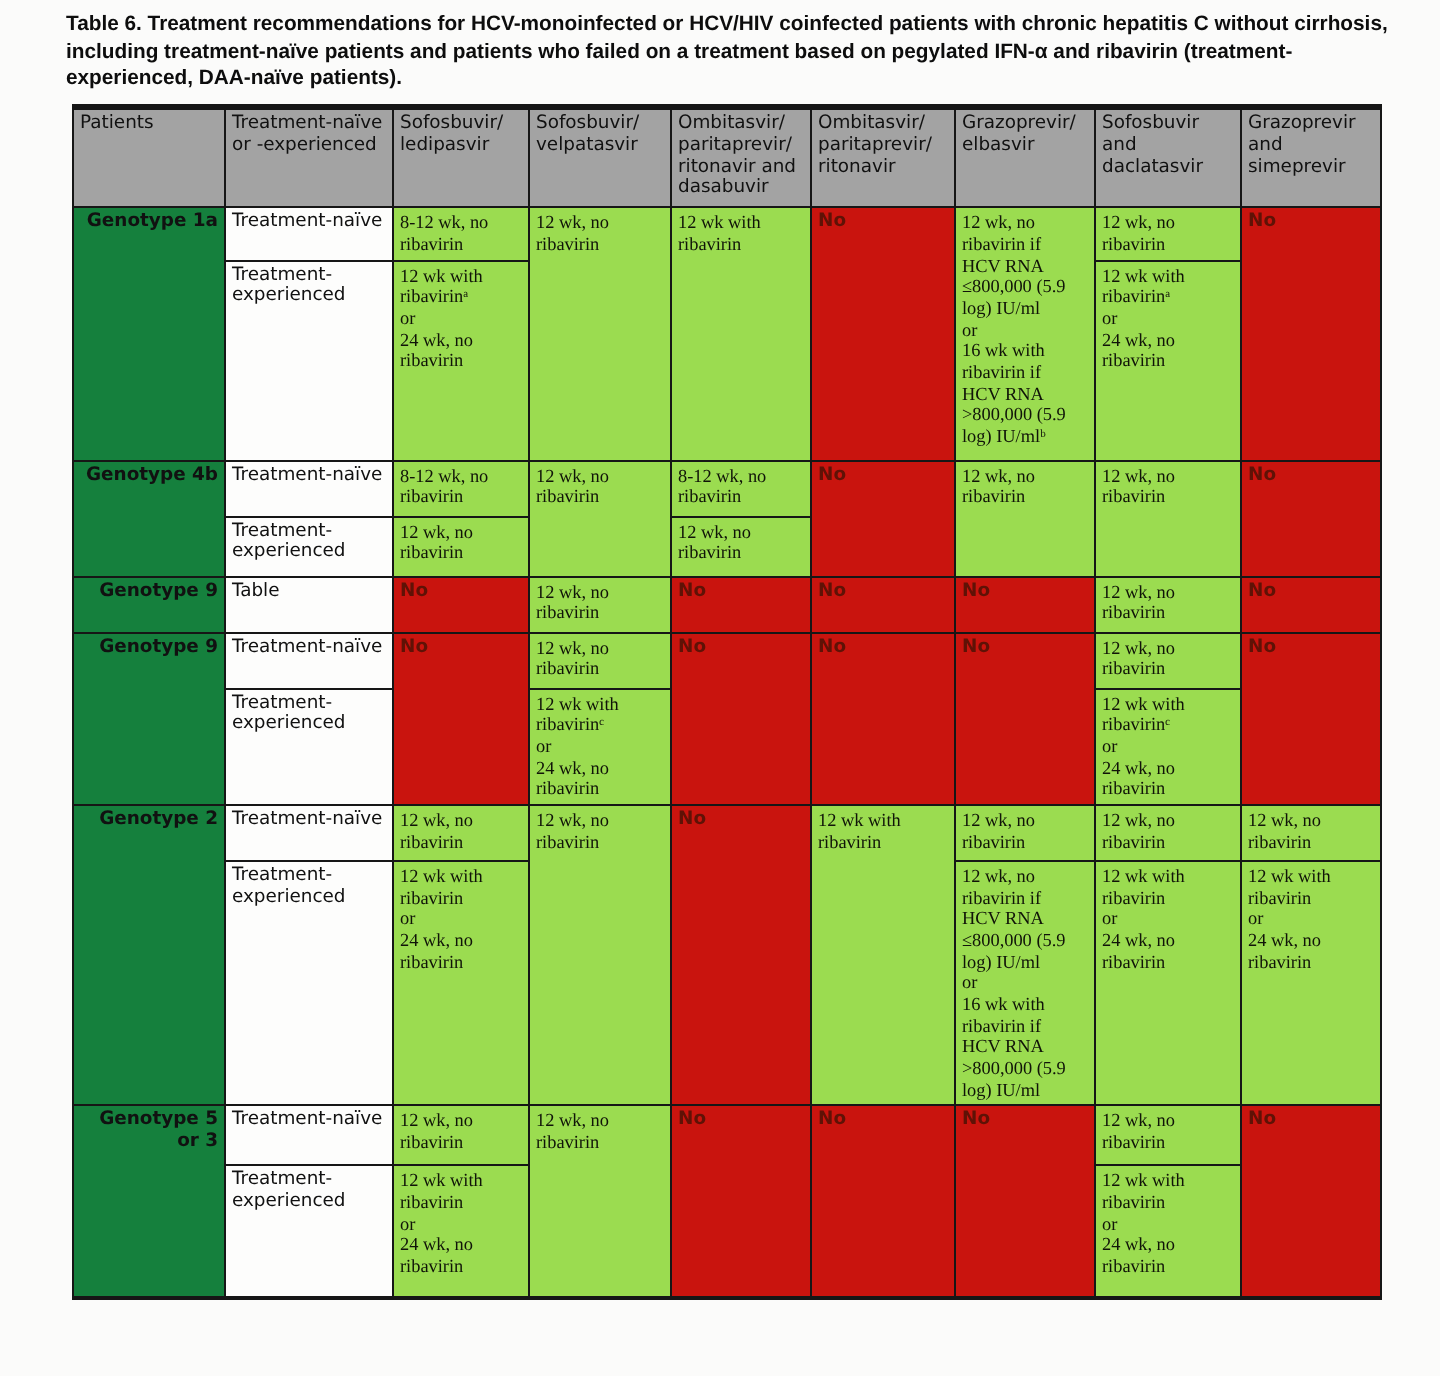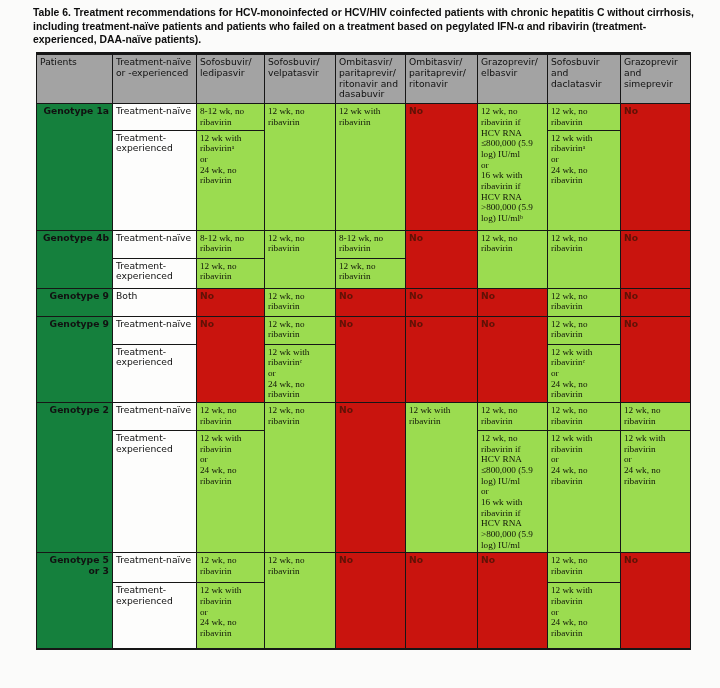--- a/index.html
+++ b/index.html
@@ -155,21 +155,21 @@
       <td class="pt">Treatment-
 experienced</td>
       <td class="yes">12 wk, no
 ribavirin</td>
       <td class="yes">12 wk, no
 ribavirin</td>
     </tr>
 
     <tr style="height:28px">
       <td class="geno">Genotype 9</td>
-      <td class="pt">Both</td>
+      <td class="pt">Table</td>
       <td class="no">No</td>
       <td class="yes">12 wk, no
 ribavirin</td>
       <td class="no">No</td>
       <td class="no">No</td>
       <td class="no">No</td>
       <td class="yes">12 wk, no
 ribavirin</td>
       <td class="no">No</td>
     </tr>

